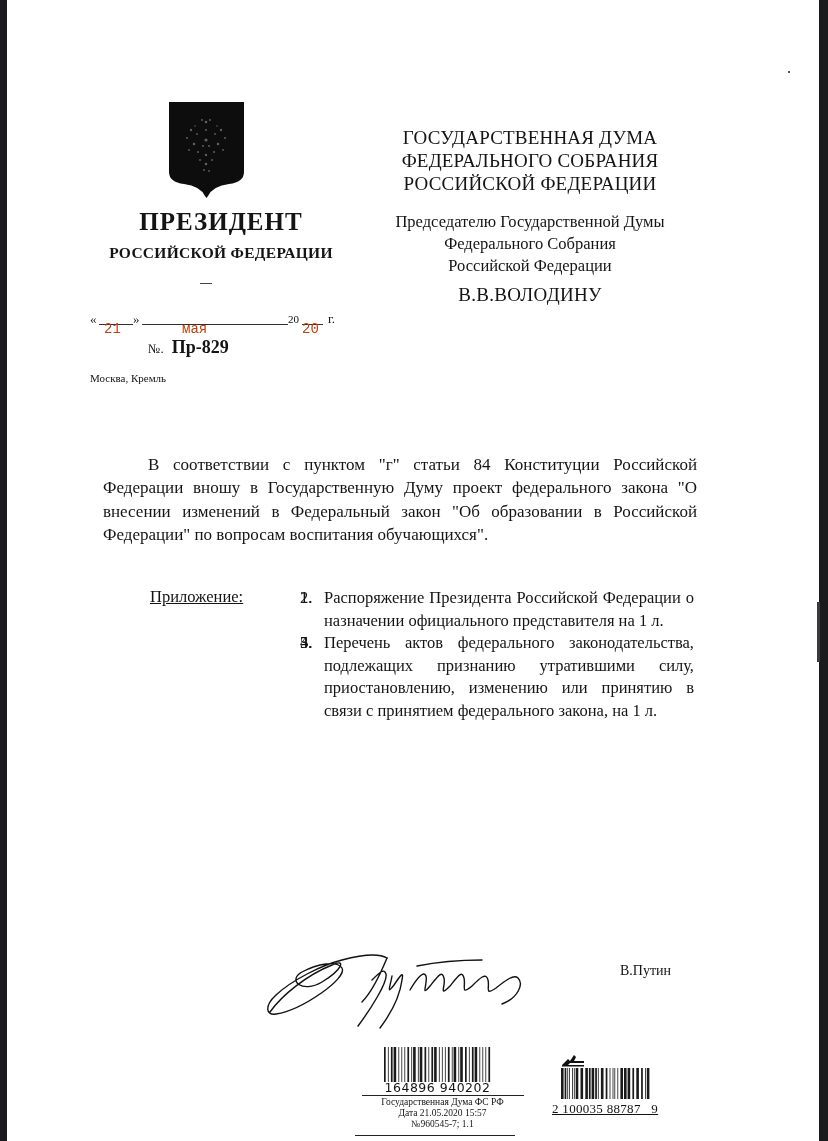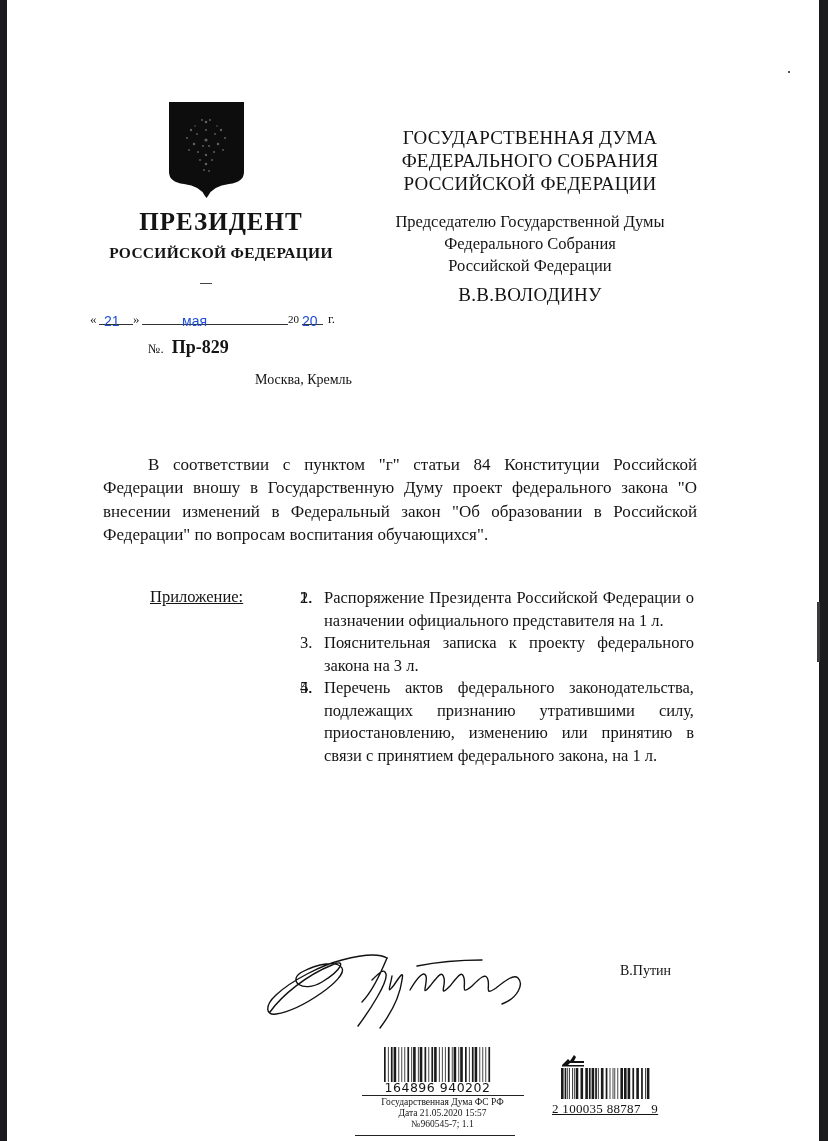--- a/index.html
+++ b/index.html
@@ -17,27 +17,27 @@
   .emblem { position: absolute; left: 167px; top: 100px; width: 79px; height: 98px; }
 
   .pres-title { position: absolute; left: 90px; top: 208px; width: 262px; text-align: center;
     font-size: 25px; font-weight: bold; letter-spacing: 1px; }
   .pres-sub { position: absolute; left: 90px; top: 244px; width: 262px; text-align: center;
     font-size: 15.5px; font-weight: bold; letter-spacing: 0.3px; }
   .pres-dash { position: absolute; left: 200px; top: 283px; width: 12px; height: 1px; background: #444; }
 
   .date-line { position: absolute; left: 90px; top: 305px; width: 260px; height: 22px; font-size: 13px; }
   .date-line .q { position: absolute; top: 6px; font-size: 13px; }
-  .date-line .hand { position: absolute; top: 8px; font-family: Liberation Sans, sans-serif; font-size: 14px; color: #1d4ed8; }
+  .date-line .hand { position: absolute; top: 16px; font-family: Liberation Mono, monospace; font-size: 14px; color: #c2410c; }
   .date-line .ul { position: absolute; top: 19px; height: 1px; background: #333; }
 
   .doc-num { position: absolute; left: 148px; top: 337px; font-size: 18px; }
   .doc-num .sym { font-size: 13px; font-weight: normal; margin-right: 8px; }
   .doc-num .num { font-weight: bold; }
-  .place { position: absolute; left: 90px; top: 372px; width: 262px; text-align: right; font-size: 14px; }
+  .place { position: absolute; left: 90px; top: 372px; width: 262px; text-align: left; font-size: 11px; }
 
   .recipient-org { position: absolute; left: 370px; top: 126px; width: 320px; text-align: center;
     font-size: 19px; line-height: 23px; letter-spacing: 0.2px; }
   .addressee { position: absolute; left: 360px; top: 211px; width: 340px; text-align: center;
     font-size: 16.5px; line-height: 22px; font-family: Liberation Serif, serif; }
   .addressee-name { position: absolute; left: 370px; top: 284px; width: 320px; text-align: center;
     font-size: 19px; letter-spacing: 0.3px; }
 
   .body-text { position: absolute; left: 103px; top: 453px; width: 594px; font-size: 17px;
     line-height: 23.3px; text-align: justify; text-align-last: left; }
@@ -137,21 +137,21 @@
   <div>Российской Федерации</div>
 </div>
 <div class="addressee-name">В.В.ВОЛОДИНУ</div>
 
 <div class="body-text"><span class="indent"></span><span>В соответствии с пунктом "г" статьи 84 Конституции Российской Федерации вношу в Государственную Думу проект федерального закона "О внесении изменений в Федеральный закон "Об образовании в Российской Федерации" по вопросам воспитания обучающихся".</span></div>
 
 <div class="annex-label">Приложение:</div>
 <ol class="annex-list">
   <li><span class="n">1.</span></li>
   <li><span class="n">2.</span><span>Распоряжение Президента Российской Федерации о назначении официального представителя на 1 л.</span></li>
-  <li><span class="n">3.</span><span>Пояснительная записка к проекту федерального закона на 3 л.</span></li>
+  <li><span class="n">3.</span></li>
   <li><span class="n">4.</span></li>
   <li><span class="n">5.</span><span>Перечень актов федерального законодательства, подлежащих признанию утратившими силу, приостановлению, изменению или принятию в связи с принятием федерального закона, на 1 л.</span></li>
 </ol>
 
 <svg class="signature" viewBox="0 0 290 90" fill="none" stroke="#111" stroke-width="1.4" stroke-linecap="round">
   <path d="M8 72 C20 55 45 35 70 25 C85 18 80 30 60 42 C40 54 25 40 40 32 C55 24 75 20 80 28 C86 38 40 70 14 74 C4 76 2 66 14 55 C30 40 60 25 80 20 C95 16 115 12 125 18"></path>
   <path d="M125 18 C120 30 112 50 100 62 M110 40 C118 32 122 28 124 34 C126 42 108 70 96 86 M130 36 C128 48 124 55 132 45 C138 36 142 30 140 40 C138 55 130 72 118 88"></path>
   <path d="M148 50 C155 38 162 30 164 36 C166 44 158 58 168 46 C176 36 180 30 182 38 C184 46 176 58 188 46 C196 36 200 30 202 38 C204 46 198 56 210 46 C218 38 224 32 226 40 C228 48 222 56 234 48 C244 40 252 34 256 38 C262 44 256 58 240 64"></path>
   <path d="M155 26 C175 22 200 20 220 20"></path>
 </svg>

